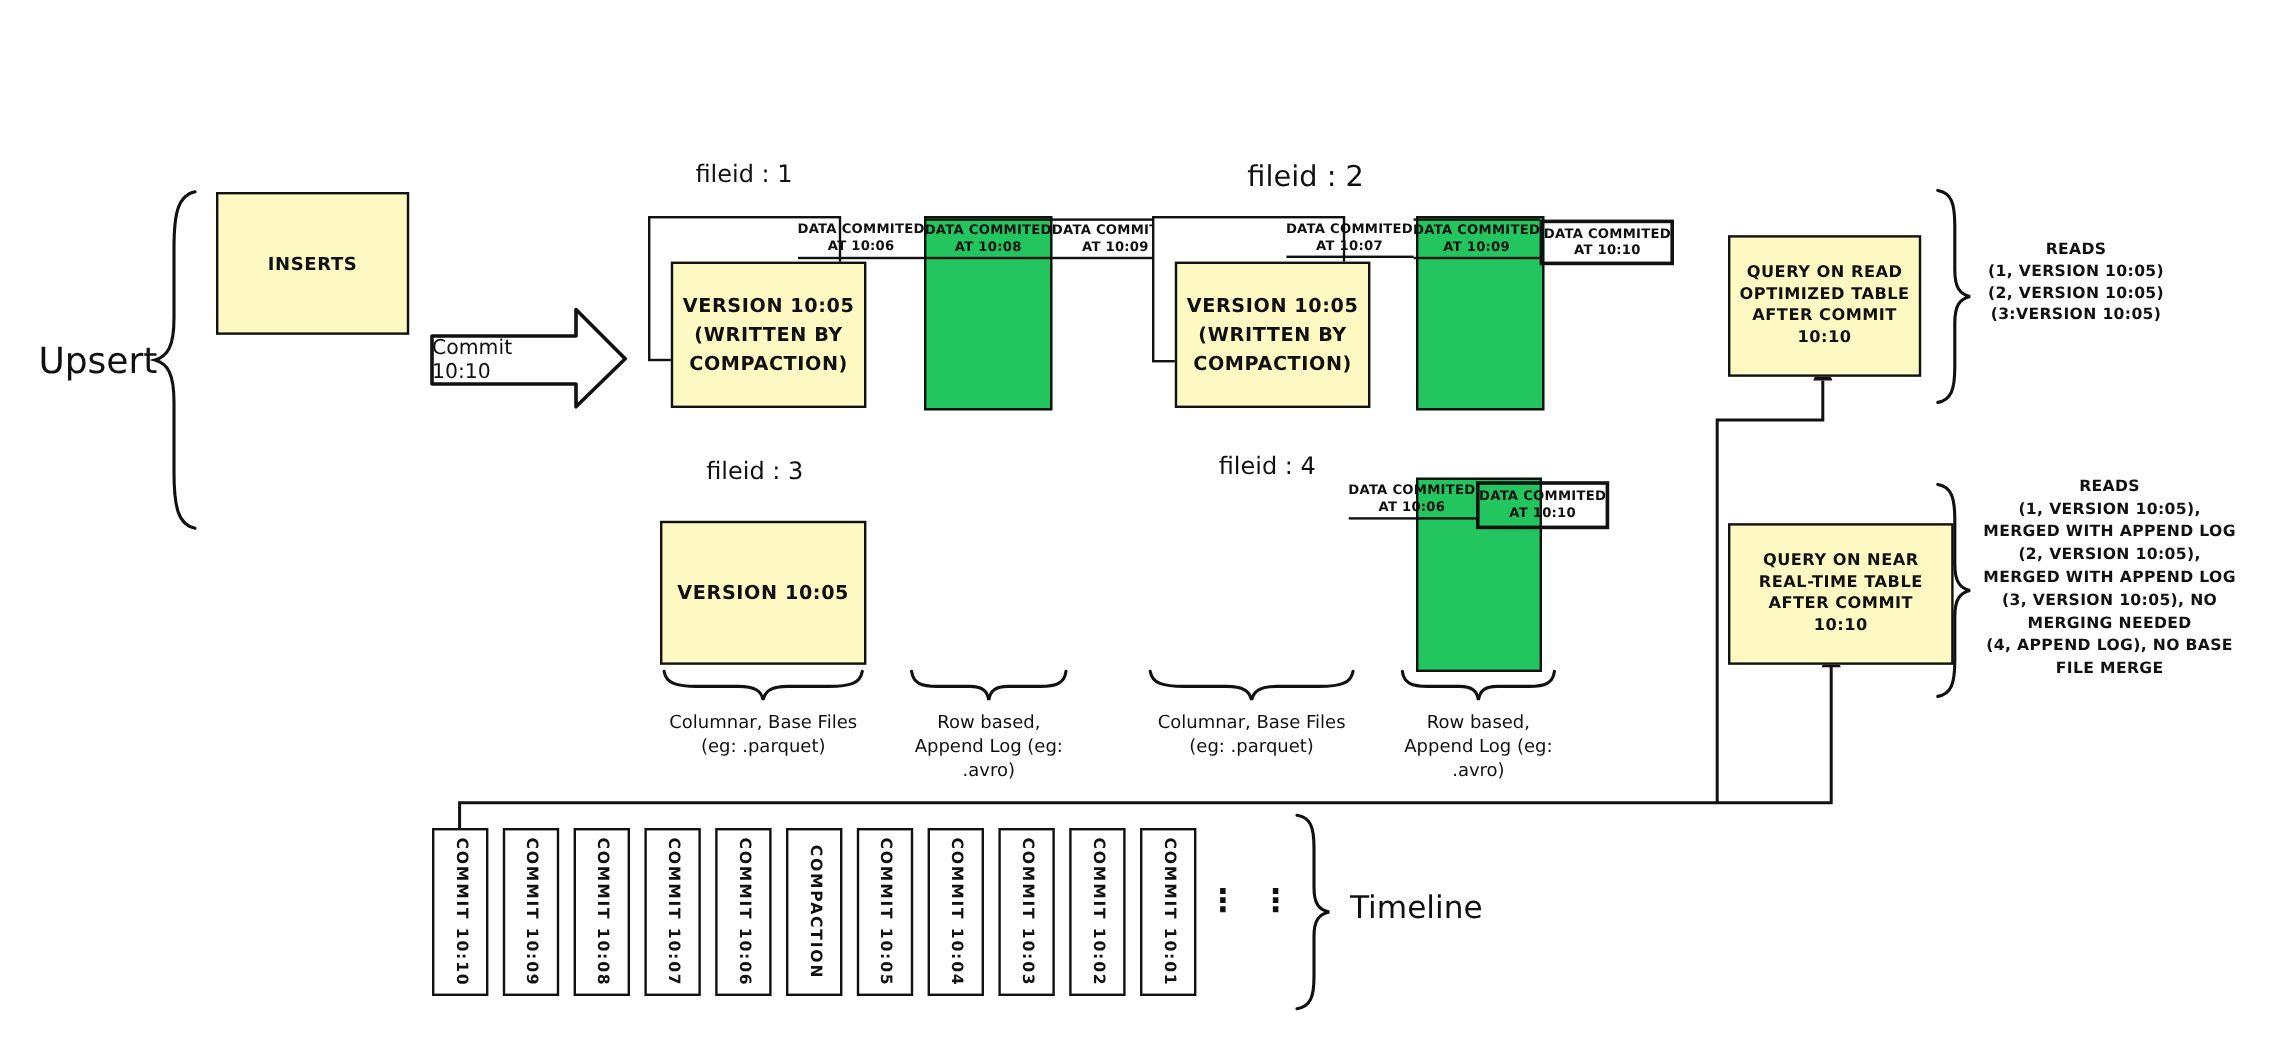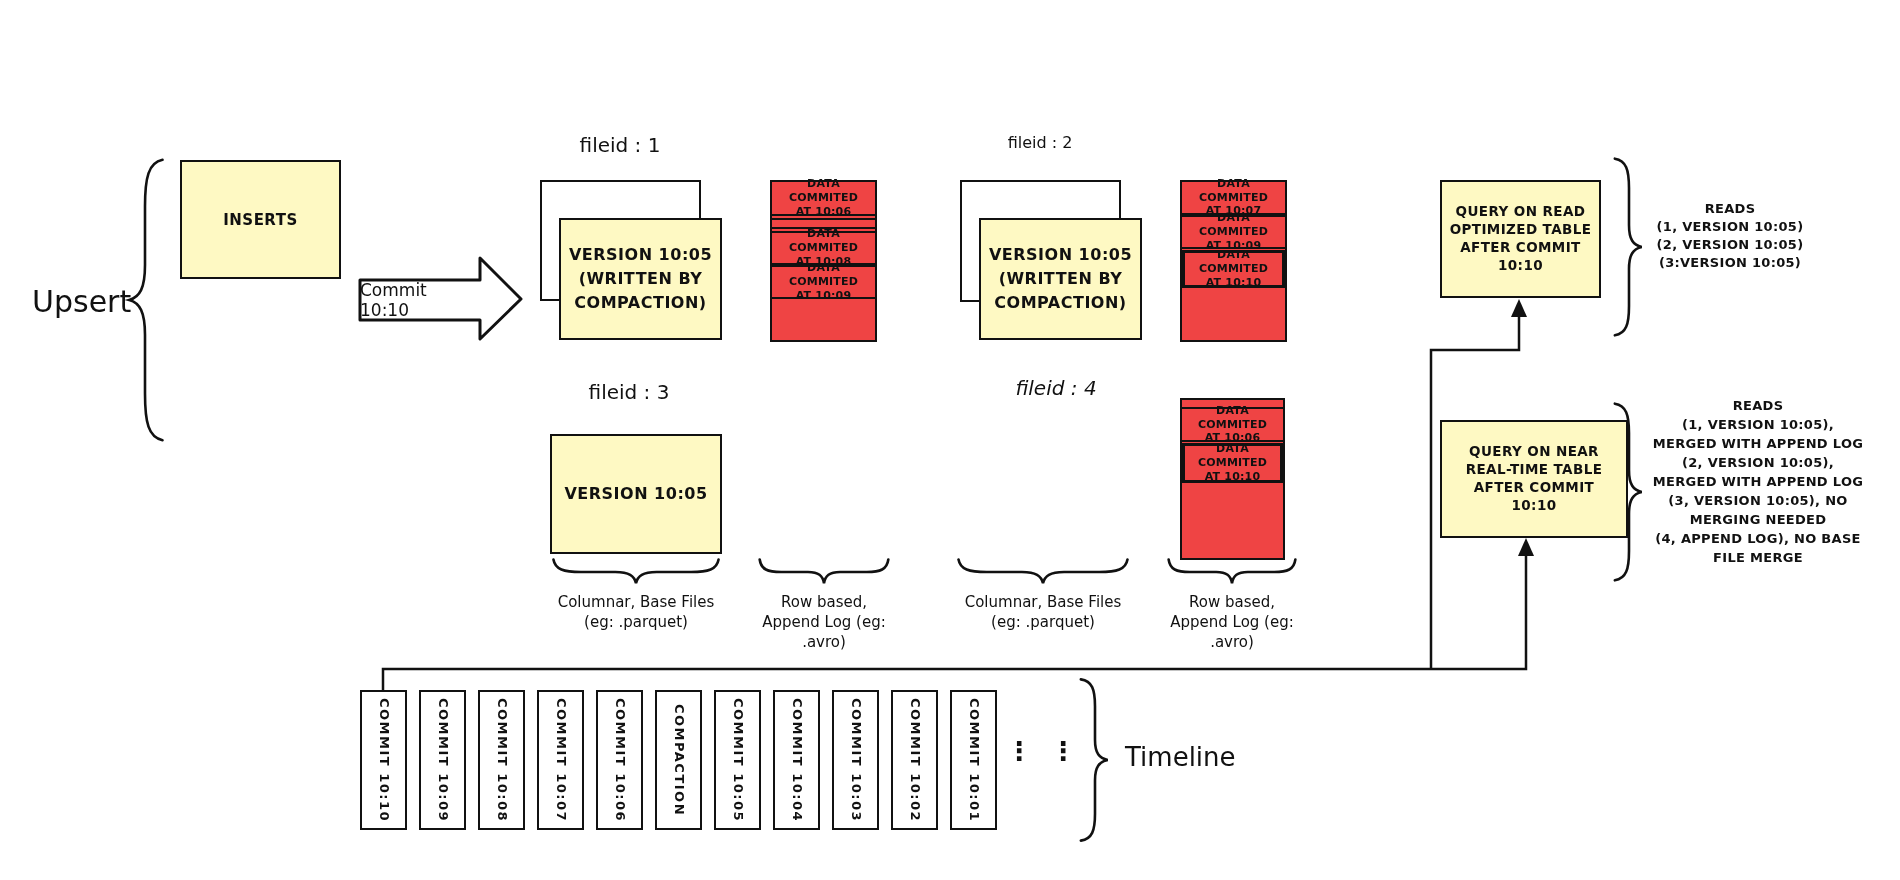--- a/index.html
+++ b/index.html
@@ -5,32 +5,32 @@
   html,body{margin:0;padding:0;background:#fff;}
   #canvas{position:relative;width:1900px;height:880px;background:#ffffff;
           font-family:"DejaVu Sans", sans-serif;color:#111;overflow:hidden;}
   .abs{position:absolute;}
   .pre{white-space:pre-line;}
   .hand{font-weight:500;}
   .box{position:absolute;border:2.5px solid #111;background:#fef9c3;box-sizing:border-box;
        display:flex;align-items:center;justify-content:center;text-align:center;
        font-weight:700;letter-spacing:0.5px;}
   .pageback{position:absolute;border:2.5px solid #111;background:#fff;box-sizing:border-box;}
-  .logbox{position:absolute;border:2.5px solid #111;background:#ef4444;box-sizing:border-box;
-          display:flex;flex-direction:column;justify-content:center;}
+  .logbox{position:absolute;border:2.5px solid #111;background:#22c55e;box-sizing:border-box;
+          display:flex;flex-direction:row;justify-content:center;}
   .lcell{border-bottom:2.5px solid #111;display:flex;align-items:center;justify-content:center;
          text-align:center;font-weight:700;font-size:11px;line-height:1.25;letter-spacing:0.2px;
          white-space:pre-line;flex:none;}
   .lcell.topline{border-top:2.5px solid #111;}
   .lstrip{flex:none;border-top:2.5px solid #111;border-bottom:2.5px solid #111;margin:2px 0;}
   .lstrip0{flex:none;border-bottom:2.5px solid #111;}
   .lbold{border:3.5px solid #111;margin-top:1px;}
   .filler{flex:1;}
   .lbl{position:absolute;text-align:center;}
-  .querytext{font-size:13.5px;line-height:1.32;white-space:pre-line;letter-spacing:0.4px;}
+  .querytext{font-size:13.5px;line-height:1.32;white-space:pre-line;letter-spacing:0.4px;margin-top:16px;}
   .basetext{font-size:16px;line-height:1.5;white-space:pre-line;margin-top:19px;}
   .tlbox{position:absolute;top:690px;width:47px;height:140px;border:2.5px solid #111;
          background:#fff;box-sizing:border-box;}
   .tlbox .vtext{position:absolute;left:50%;top:50%;width:140px;
          transform:translate(-50%,-50%) rotate(90deg);text-align:center;
          font-weight:700;font-size:13px;letter-spacing:1.5px;white-space:nowrap;}
   .dots{position:absolute;top:736px;font-size:26px;font-weight:700;color:#111;}
   svg.overlay{position:absolute;left:0;top:0;z-index:0;}
   .layer{position:absolute;left:0;top:0;width:100%;height:100%;z-index:1;}
   .bracesvg{position:absolute;}
@@ -68,39 +68,39 @@
       <div class="lcell" style="height:32px;">DATA COMMITED
 AT 10:06</div>
       <div class="lstrip" style="height:7px;"></div>
       <div class="lcell topline" style="height:30px;">DATA COMMITED
 AT 10:08</div>
       <div class="lcell topline" style="height:30px;">DATA COMMITED
 AT 10:09</div>
       <div class="filler"></div>
     </div>
 
-    <div class="abs lbl hand" style="left:965px;top:133px;width:150px;font-size:16px;">fileid : 2</div>
+    <div class="abs lbl hand" style="left:1013px;top:133px;width:150px;font-size:24px;">fileid : 2</div>
     <div class="pageback" style="left:960px;top:180px;width:161px;height:122px;"></div>
     <div class="box basetext" style="left:979px;top:199px;width:163px;height:122px;">VERSION 10:05
 (WRITTEN BY
 COMPACTION)</div>
     <div class="logbox" style="left:1180px;top:180px;width:107px;height:162px;">
       <div class="lcell" style="height:31px;">DATA COMMITED
 AT 10:07</div>
       <div class="lcell topline" style="height:30px;">DATA COMMITED
 AT 10:09</div>
       <div class="lcell lbold" style="height:32px;">DATA COMMITED
 AT 10:10</div>
       <div class="filler"></div>
     </div>
 
     <div class="abs lbl hand" style="left:554px;top:380px;width:150px;font-size:20px;">fileid : 3</div>
     <div class="box basetext" style="left:550px;top:415px;width:172px;height:120px;">VERSION 10:05</div>
 
-    <div class="abs lbl hand" style="left:981px;top:376px;width:150px;font-size:20px;font-style:italic;">fileid : 4</div>
+    <div class="abs lbl hand" style="left:981px;top:376px;width:150px;font-size:20px;">fileid : 4</div>
     <div class="logbox" style="left:1180px;top:398px;width:105px;height:162px;">
       <div class="lstrip0" style="height:7px;"></div>
       <div class="lcell" style="height:31px;">DATA COMMITED
 AT 10:06</div>
       <div class="lcell lbold" style="height:34px;">DATA COMMITED
 AT 10:10</div>
       <div class="filler"></div>
     </div>
 
     <svg class="bracesvg" style="left:550px;top:557px;" width="172" height="30" viewBox="0 0 100 24" preserveAspectRatio="none">

